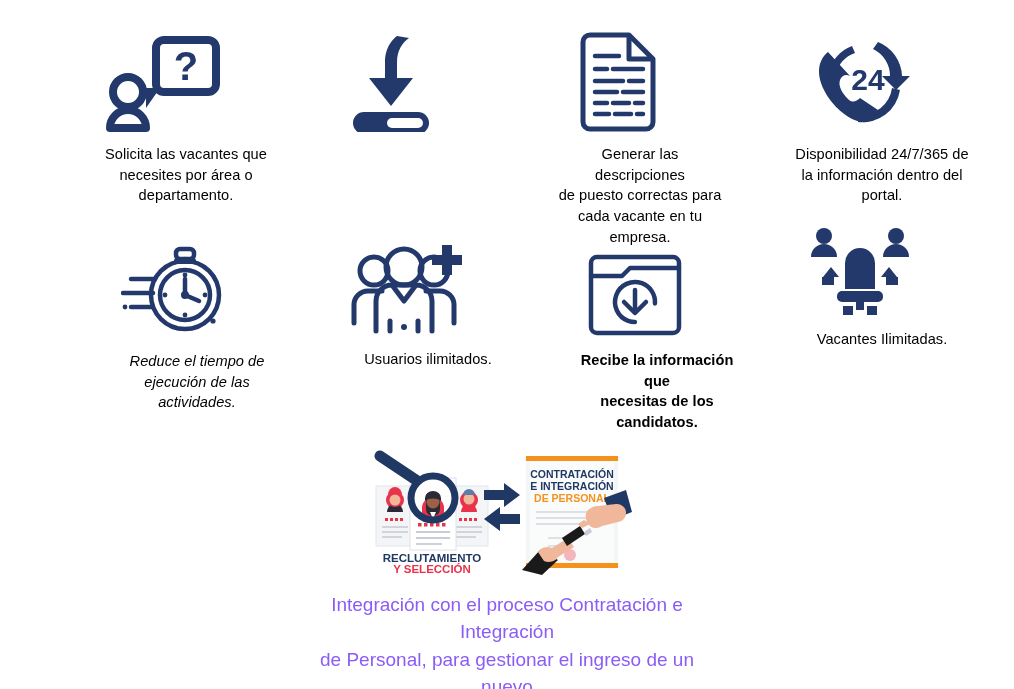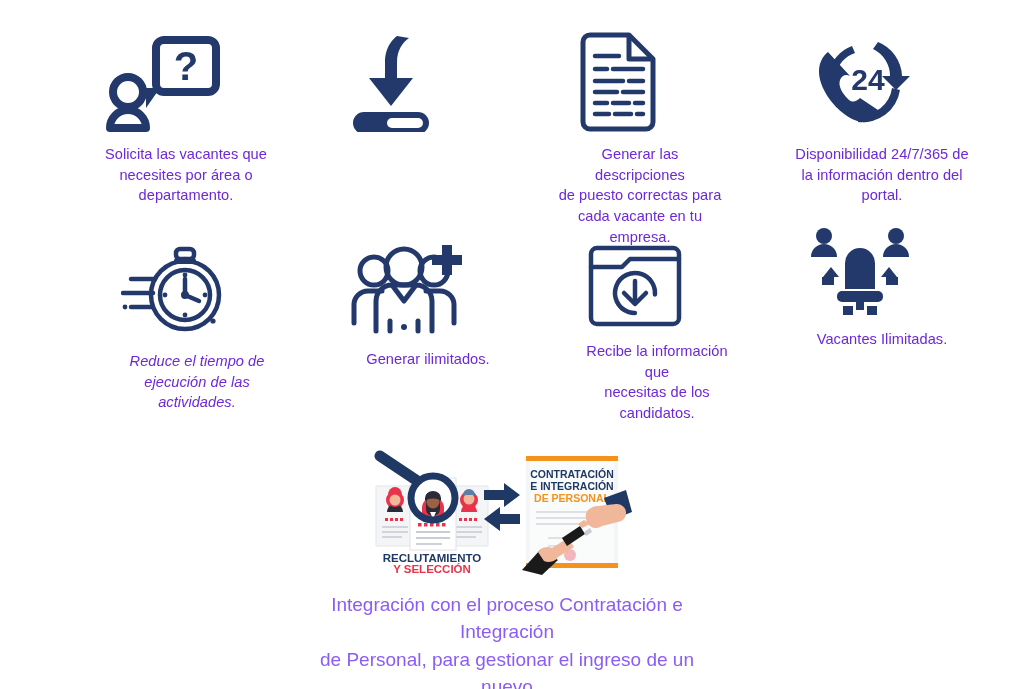--- a/index.html
+++ b/index.html
@@ -27,38 +27,38 @@
     flex-direction: column;
     align-items: center;
     text-align: center;
   }
   .feature .icon-wrap {
     display: flex;
     align-items: flex-end;
     justify-content: center;
   }
   .feature .caption {
-    color: #6d28d9;
+    color: #000000;
     font-size: 14.6px;
     line-height: 1.42;
     letter-spacing: 0.05px;
     white-space: pre-line;
     margin-left: 44px;
   }
 
   
   #f1 { left: 60px;  top: 32px;  width: 208px; }
   #f2 { left: 288px; top: 32px;  width: 206px; }
   #f3 { left: 512px; top: 32px;  width: 212px; }
   #f4 { left: 750px; top: 32px;  width: 220px; }
 
   
   #f5 { left: 76px;  top: 243px; width: 198px; font-style: italic; }
   #f6 { left: 306px; top: 243px; width: 200px; }
-  #f7 { left: 530px; top: 243px; width: 210px; }
+  #f7 { left: 530px; top: 252px; width: 210px; font-weight: bold; }
   #f8 { left: 762px; top: 227px; width: 196px; }
 
   #f1 .caption, #f2 .caption, #f3 .caption, #f4 .caption { margin-top: 12px; }
   #f5 .caption { margin-top: 12px; }
   #f6 .caption { margin-top: 14px; }
   #f7 .caption { margin-top: 12px; }
   #f8 .caption { margin-top: 14px; }
 
   
   #bottom-block {
@@ -194,21 +194,21 @@
           <circle cx="54" cy="24" r="18"></circle>
           <path d="M26 88 L26 58 a16 16 0 0 1 16 -16 L66 42 a16 16 0 0 1 16 16 L82 88"></path>
           <path d="M42 42 L54 58 L66 42"></path>
           <line x1="40" y1="78" x2="40" y2="88"></line>
           <line x1="68" y1="78" x2="68" y2="88"></line>
         </g>
         <circle cx="54" cy="84" r="3" fill="#23386b"></circle>
         <path d="M92 2 h10 v10 h10 v10 h-10 v10 h-10 v-10 h-10 v-10 h10 z" fill="#23386b"></path>
       </svg>
     </div>
-    <div class="caption">Generar ilimitados.</div>
+    <div class="caption">Usuarios ilimitados.</div>
   </div>
 
   <div class="feature" id="f7">
     <div class="icon-wrap">
       <svg width="98" height="86" viewBox="0 0 98 86">
         <g fill="none" stroke="#23386b" stroke-width="4.5" stroke-linejoin="round" stroke-linecap="round">
           <rect x="5" y="5" width="88" height="76" rx="6"></rect>
           <path d="M5 24 L36 24 L44 16 L93 16"></path>
           <circle cx="49" cy="50" r="20" stroke-dasharray="88 30" transform="rotate(110 49 50)"></circle>
           <path d="M49 38 L49 60"></path>

